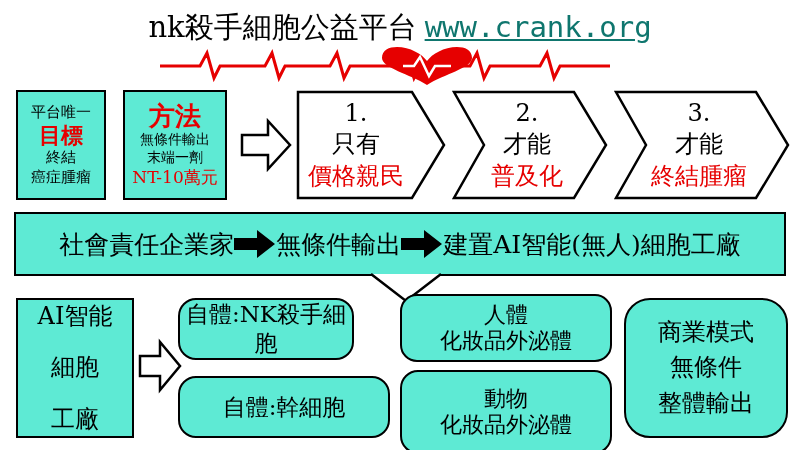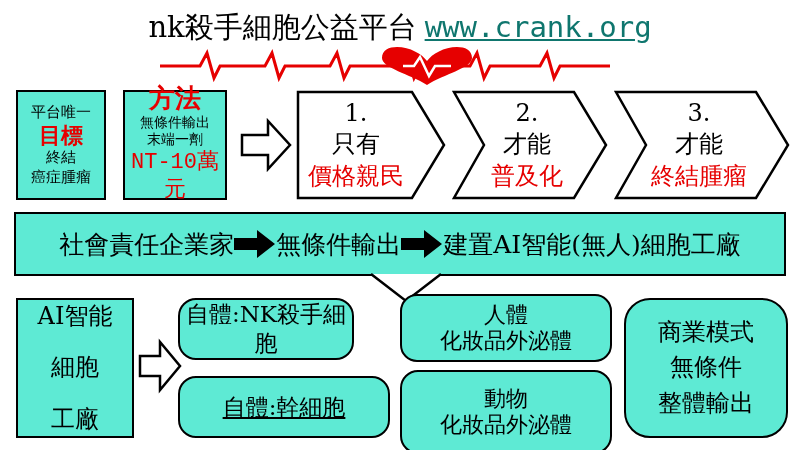--- a/index.html
+++ b/index.html
@@ -19,21 +19,21 @@
   .shape { position:absolute; }
   .shape svg.bg { position:absolute; left:0; top:0; width:100%; height:100%; }
   .shape .txt {
     position:relative; z-index:1; width:100%; height:100%;
     display:flex; flex-direction:column; align-items:center; justify-content:center; text-align:center;
   }
   .red { color:#e60000; }
   .b { font-weight:bold; }
   .s14 { font-size:14px; line-height:1.25; }
   .s15 { font-size:15px; line-height:1.3; }
-  .s17 { font-size:22px; line-height:1.3;font-family:Liberation Mono, monospace; }
+  .s17 { font-size:17px; line-height:1.3; }
   .s22 { font-size:22px; line-height:1.2; }
   .s23 { font-size:23px; line-height:1.25; }
   .s24 { font-size:24px; line-height:1.3; }
   .s26 { font-size:26px; line-height:1.15; }
   .title-wrap { left:0; top:8px; width:100%; text-align:center; font-size:29px; }
   .url {
     font-family:"DejaVu Sans Mono","Liberation Mono",monospace;
     color:#0f766e; text-decoration:underline; margin-left:8px; cursor:pointer;
   }
   .row2 {
@@ -139,21 +139,21 @@
   <div class="abs" style="left:138px; top:336px; width:44px; height:60px;">
     <svg class="arrow-svg" width="44" height="60" viewBox="0 0 44 60">
       <polygon points="2,20 22,20 22,6 42,30 22,54 22,40 2,40" fill="#fff" stroke="#000" stroke-width="2.5"></polygon>
     </svg>
   </div>
 
   <div class="box rounded" style="left:178px; top:298px; width:176px; height:62px;">
     <div class="s23">自體:NK殺手細胞</div>
   </div>
 
-  <div class="box rounded" style="left:178px; top:376px; width:212px; height:62px;text-decoration:underline;">
+  <div class="box rounded" style="left:178px; top:376px; width:212px; height:62px;">
     <div class="s23">自體:幹細胞</div>
   </div>
 
   <div class="box rounded" style="left:400px; top:294px; width:212px; height:68px;border-radius:17px;">
     <div class="s22">人體</div>
     <div class="s22">化妝品外泌體</div>
   </div>
 
   <div class="box rounded" style="left:400px; top:370px; width:212px; height:84px;">
     <div class="s22">動物</div>

